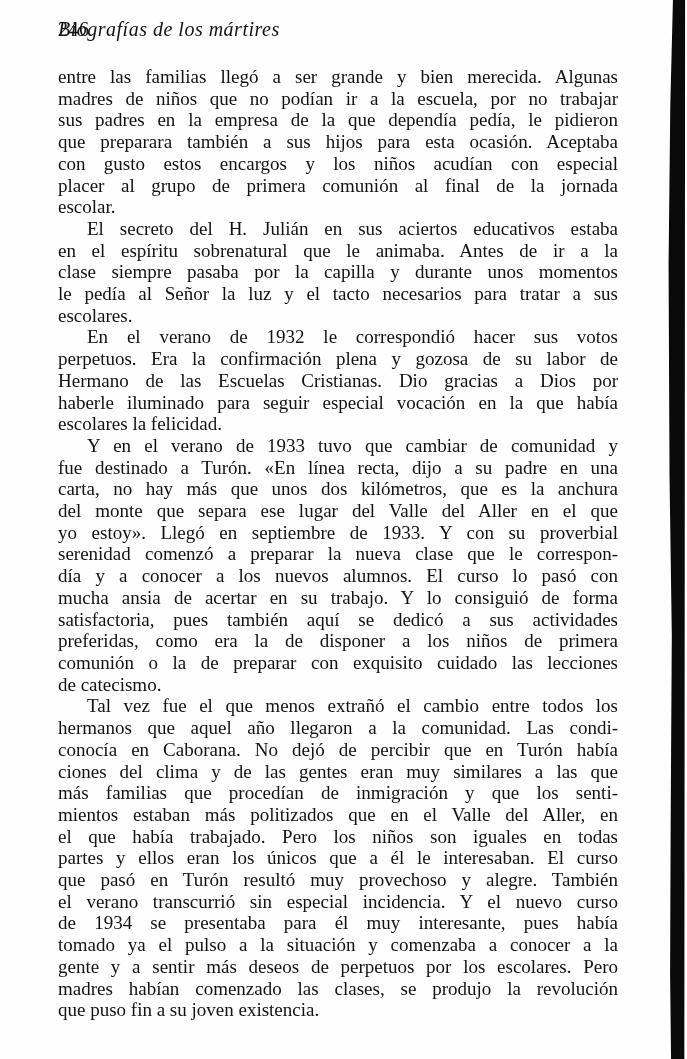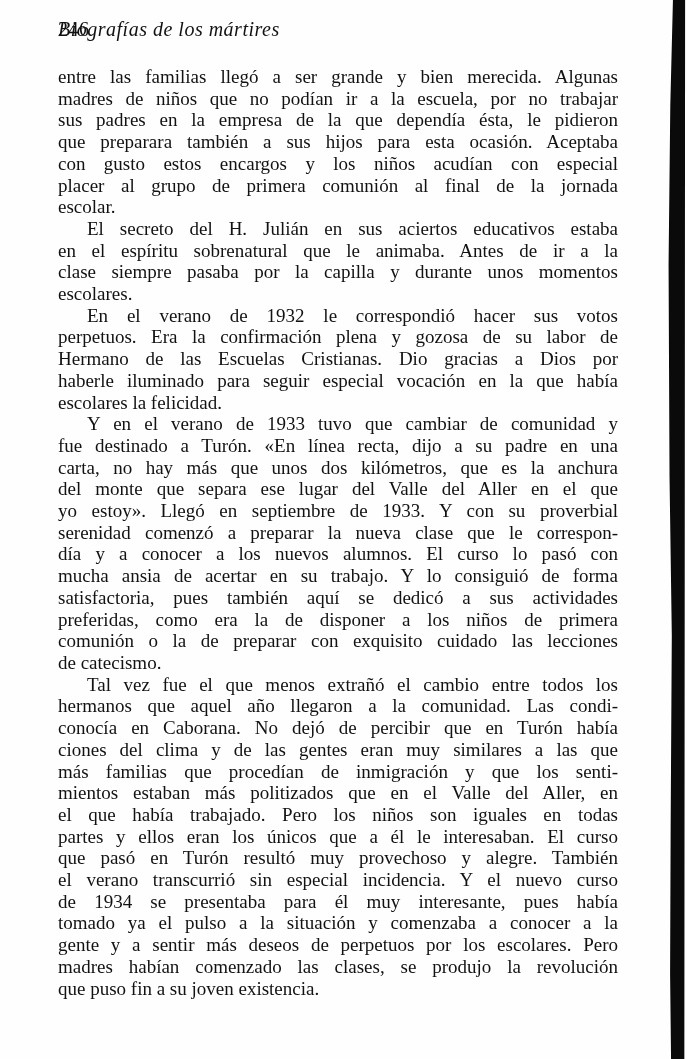--- a/index.html
+++ b/index.html
@@ -83,30 +83,31 @@
 <div class="page">
   <header class="running-head">
     <span class="folio">246</span>
     <span class="head-title">Biografías de los mártires</span>
   </header>
 
   <main class="body-text" id="body-text">
       <div class="paragraph">
         <div class="line">entre las familias llegó a ser grande y bien merecida. Algunas</div>
         <div class="line">madres de niños que no podían ir a la escuela, por no trabajar</div>
-        <div class="line">sus padres en la empresa de la que dependía ésta, le pidieron</div>
+        <div class="line">sus padres en la empresa de la que dependía pedía, le pidieron</div>
         <div class="line">que preparara también a sus hijos para esta ocasión. Aceptaba</div>
         <div class="line">con gusto estos encargos y los niños acudían con especial</div>
         <div class="line">placer al grupo de primera comunión al final de la jornada</div>
         <div class="line last">escolar.</div>
       </div>
       <div class="paragraph">
         <div class="line indent">El secreto del H. Julián en sus aciertos educativos estaba</div>
         <div class="line">en el espíritu sobrenatural que le animaba. Antes de ir a la</div>
         <div class="line">clase siempre pasaba por la capilla y durante unos momentos</div>
+        <div class="line">le pedía al Señor la luz y el tacto necesarios para tratar a sus</div>
         <div class="line last">escolares.</div>
       </div>
       <div class="paragraph">
         <div class="line indent">En el verano de 1932 le correspondió hacer sus votos</div>
         <div class="line">perpetuos. Era la confirmación plena y gozosa de su labor de</div>
         <div class="line">Hermano de las Escuelas Cristianas. Dio gracias a Dios por</div>
         <div class="line">haberle iluminado para seguir especial vocación en la que había</div>
         <div class="line last">escolares la felicidad.</div>
       </div>
       <div class="paragraph">

